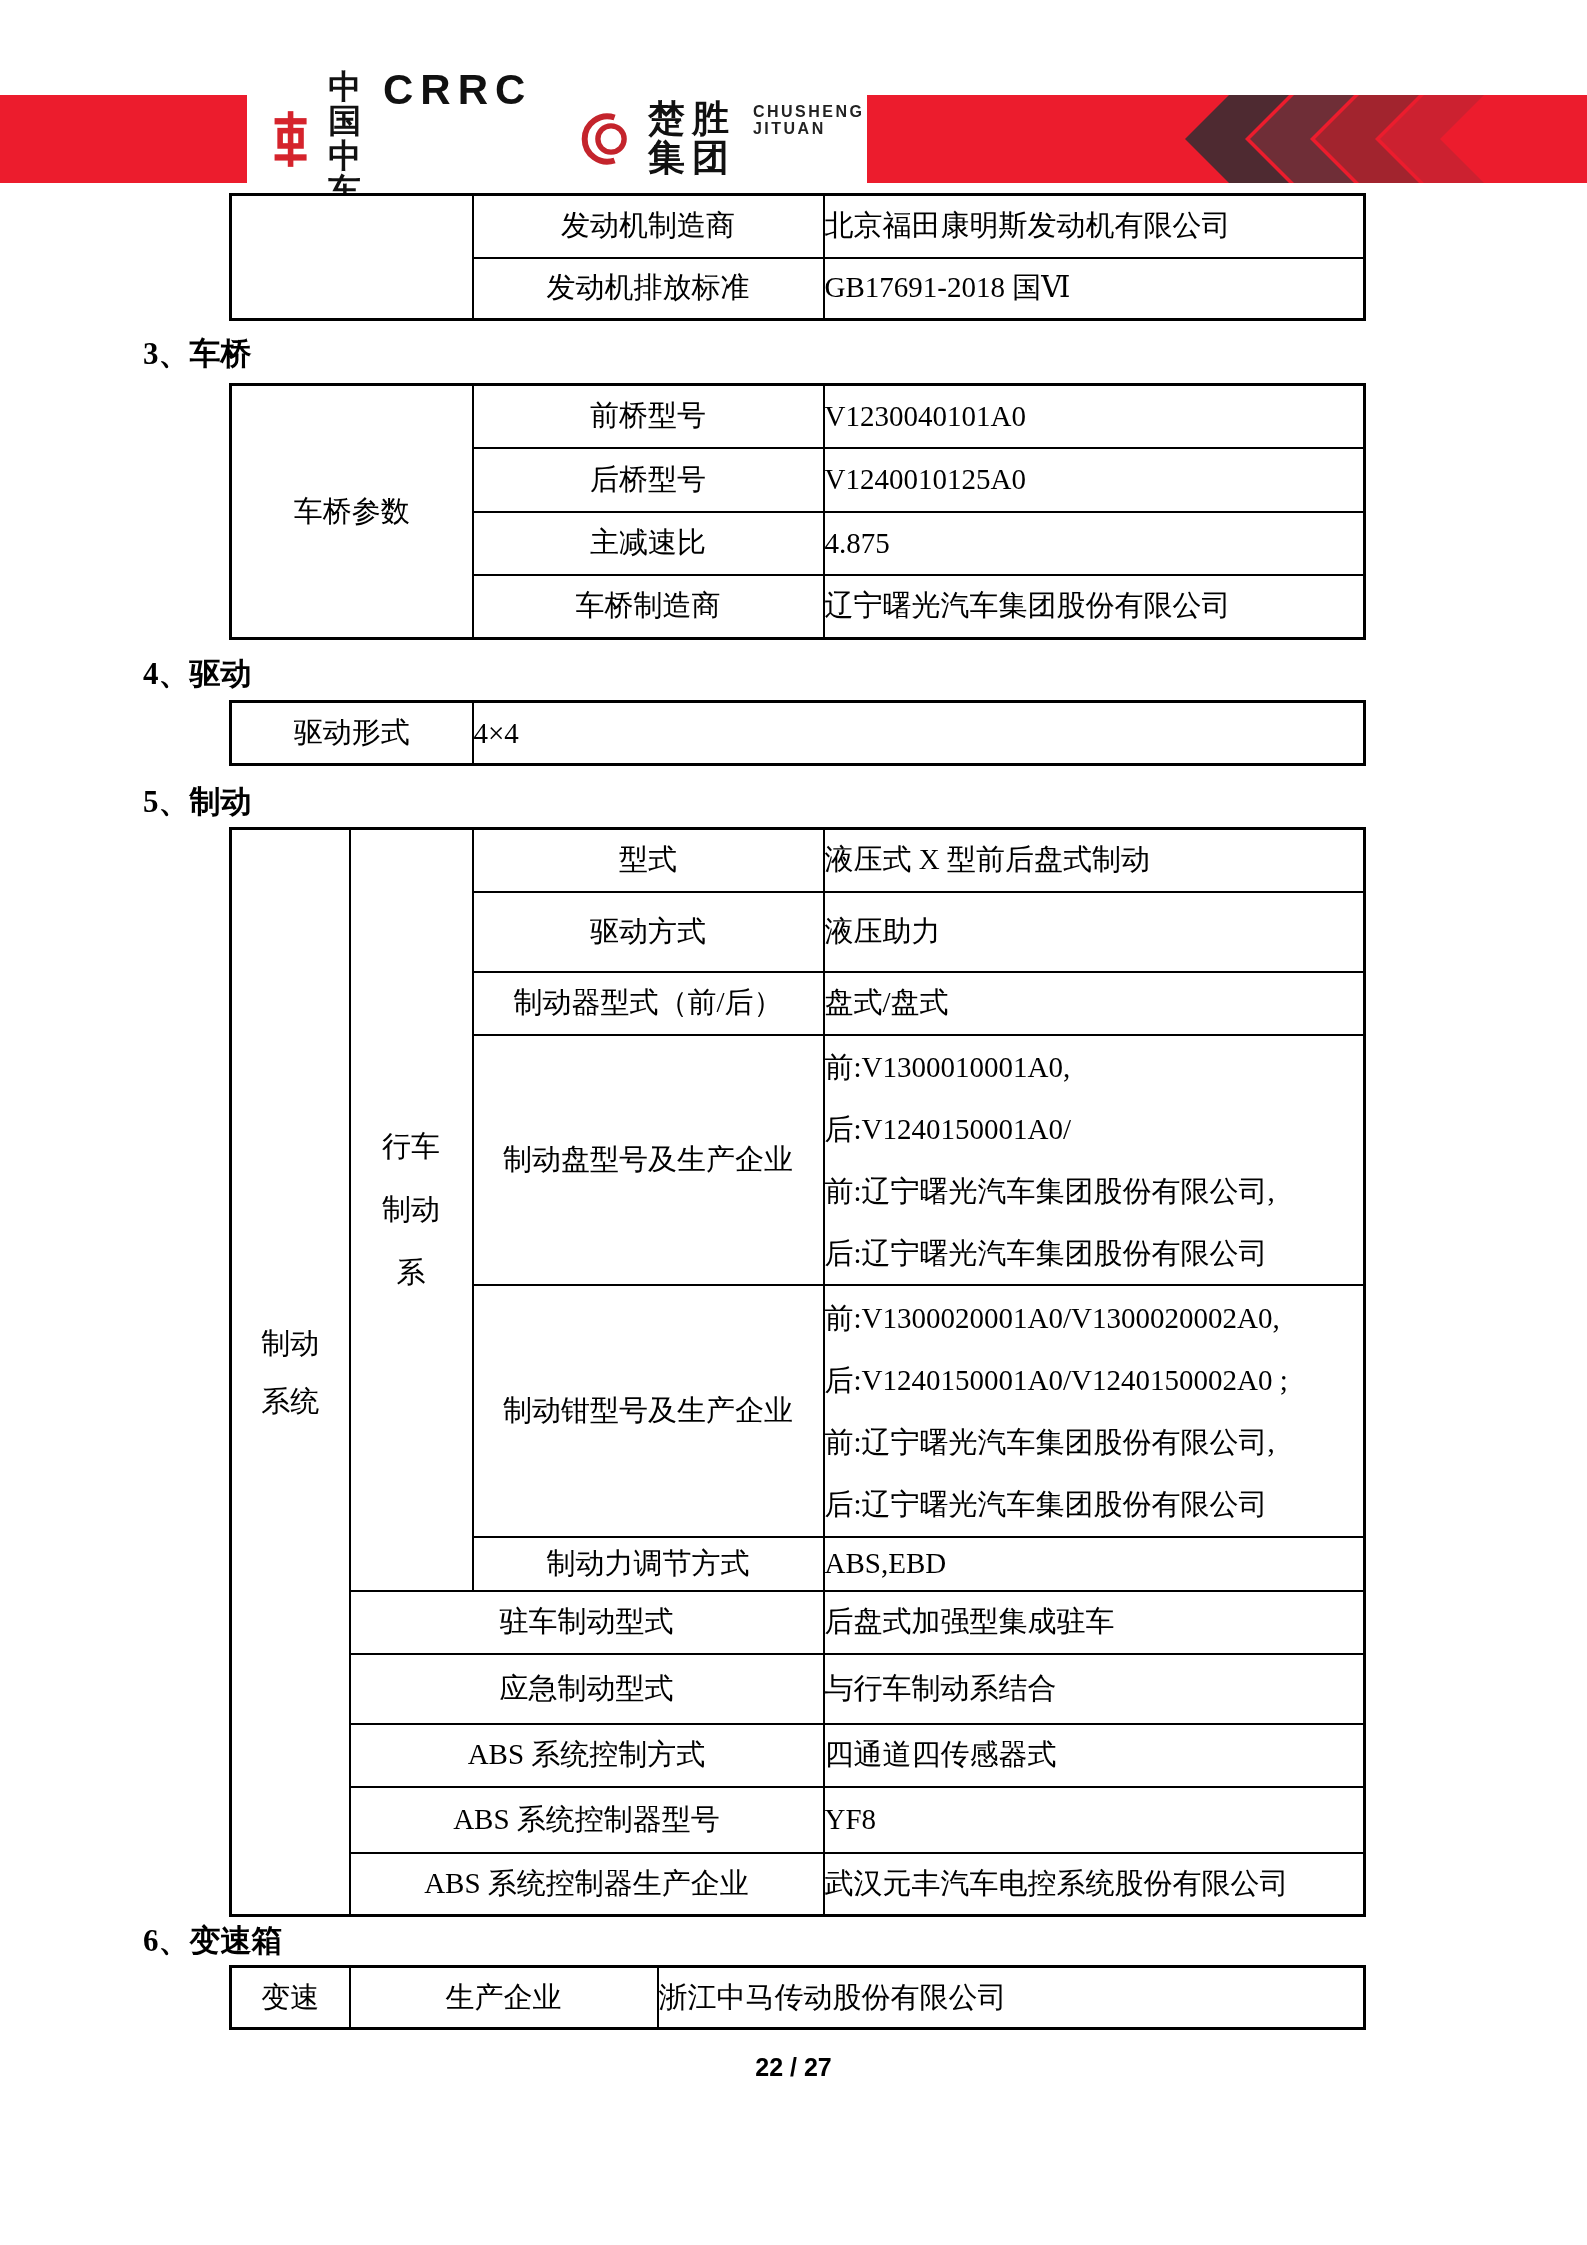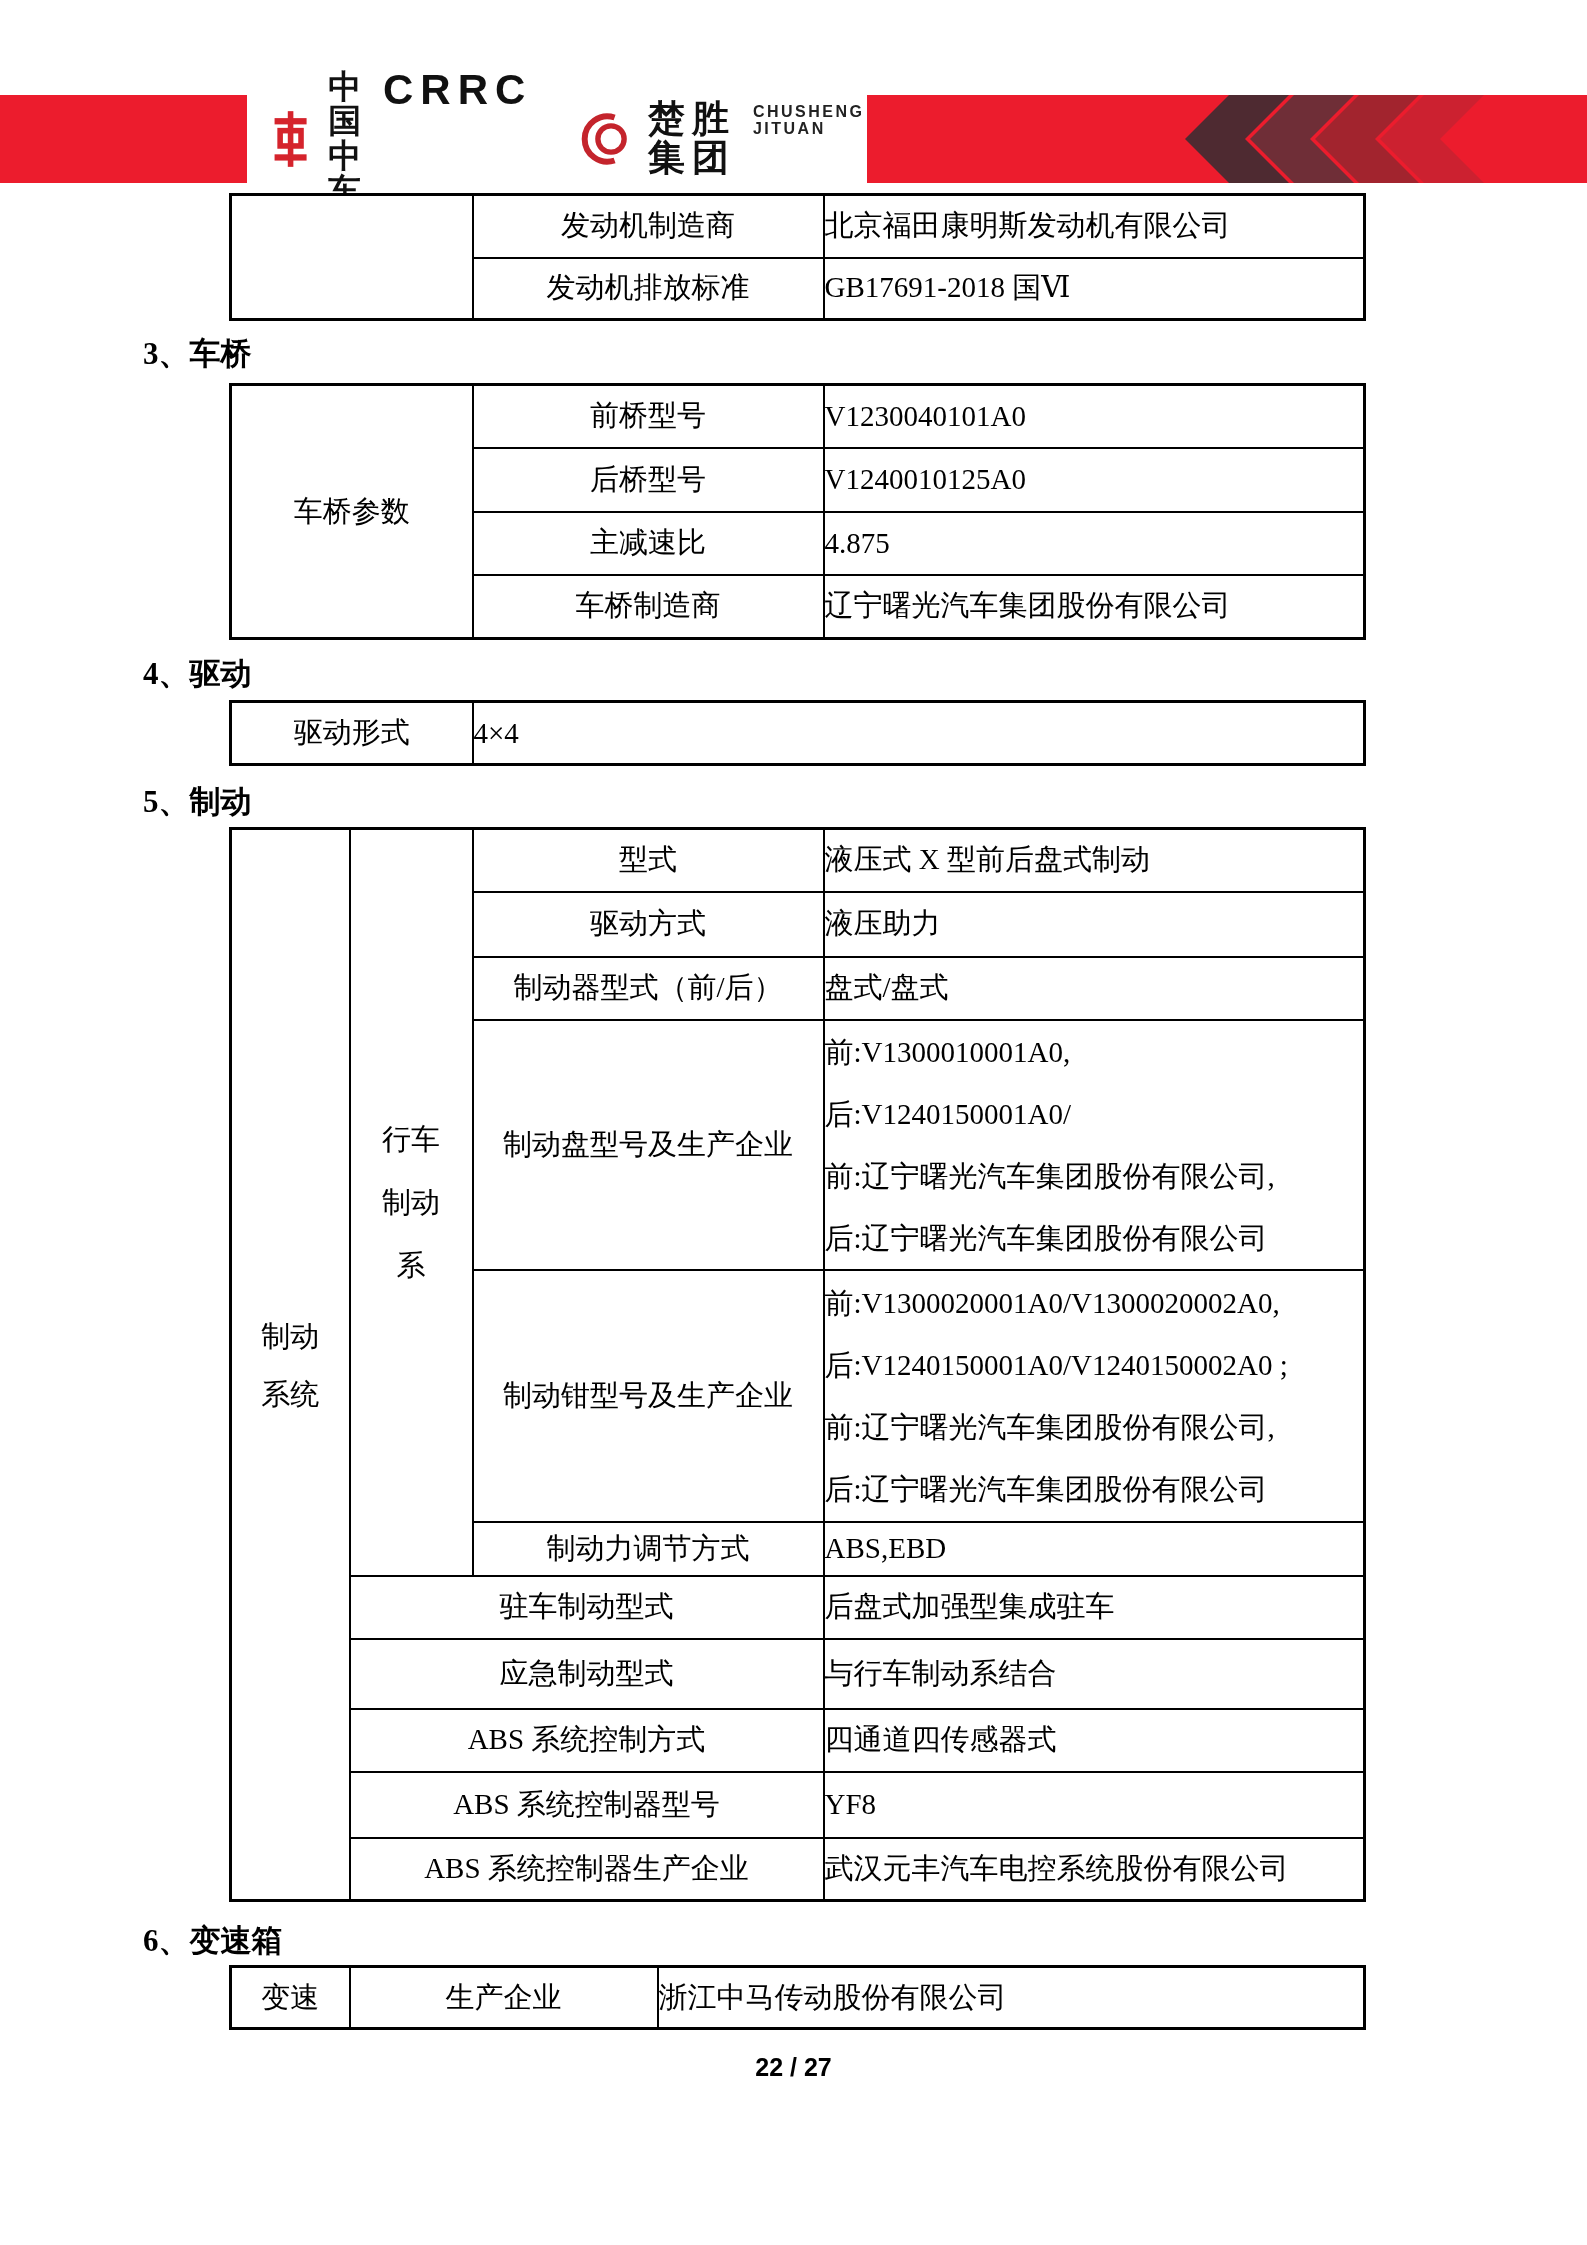--- a/index.html
+++ b/index.html
@@ -156,21 +156,21 @@
       <div class="vstack">系统</div>
     </td>
     <td class="grp" rowspan="6">
       <div class="vstack3">行车</div>
       <div class="vstack3">制动</div>
       <div class="vstack3">系</div>
     </td>
     <td class="lab">型式</td>
     <td class="val">液压式 X 型前后盘式制动</td>
   </tr>
-  <tr style="height:65px">
+  <tr style="height:80px">
     <td class="lab">驱动方式</td>
     <td class="val">液压助力</td>
   </tr>
   <tr style="height:63px">
     <td class="lab">制动器型式（前/后）</td>
     <td class="val">盘式/盘式</td>
   </tr>
   <tr style="height:250px">
     <td class="lab">制动盘型号及生产企业</td>
     <td>

